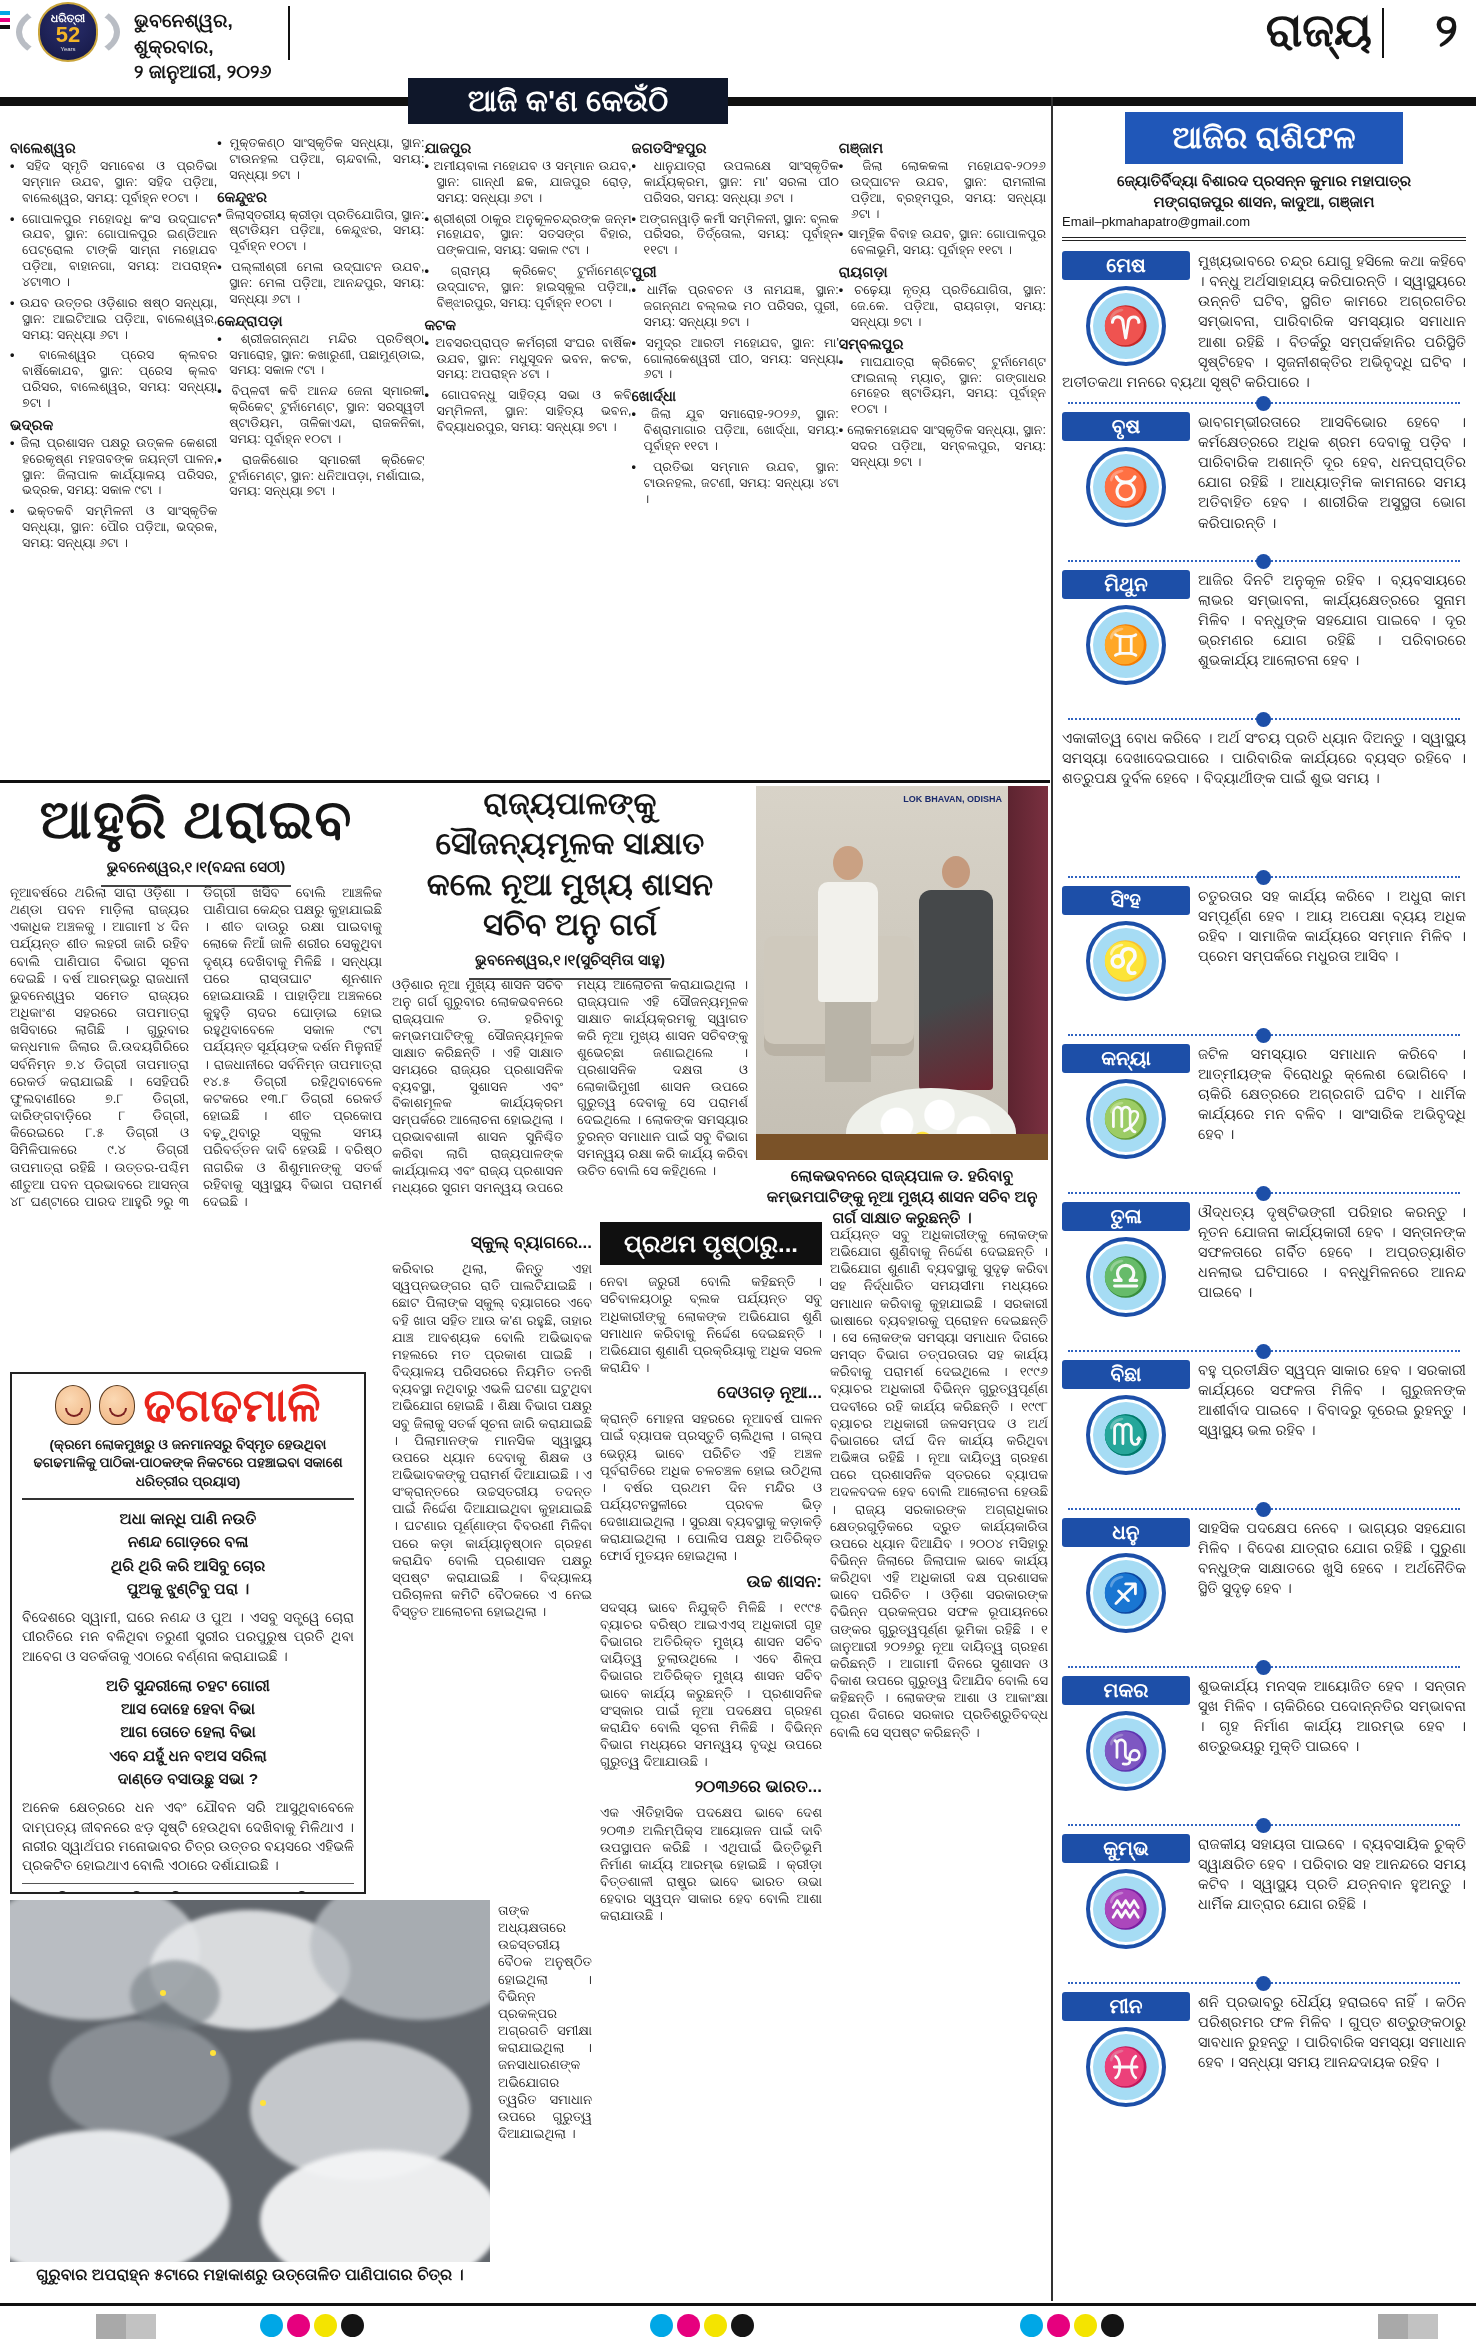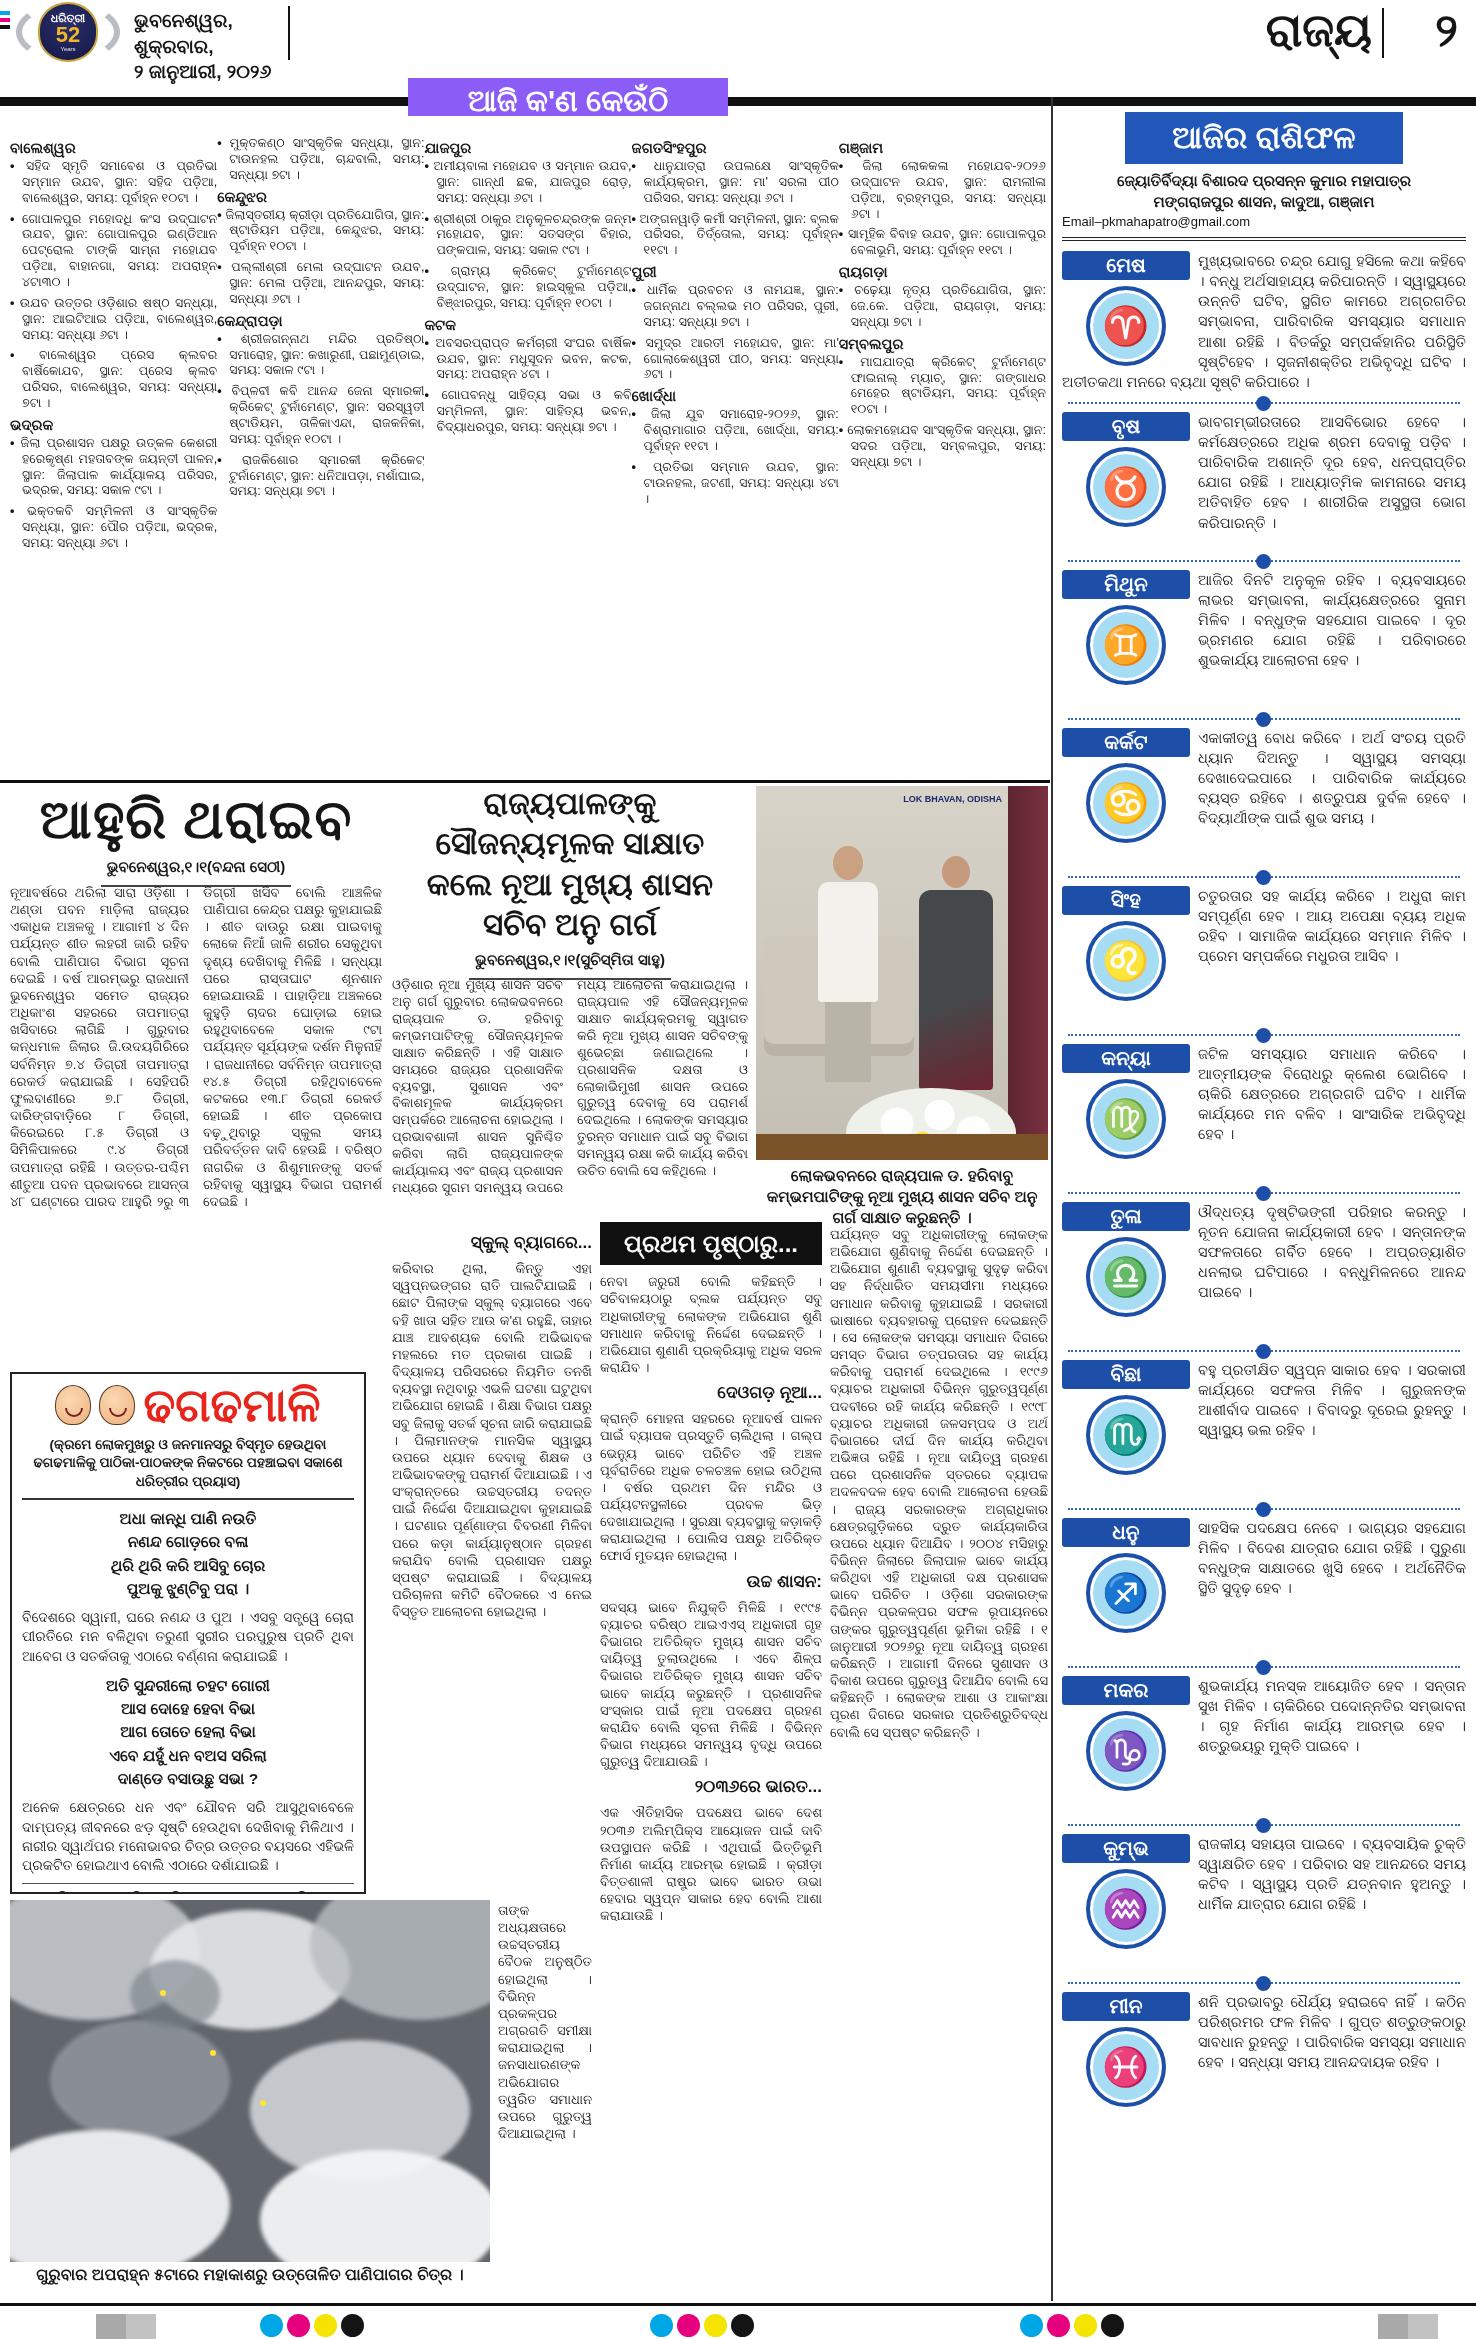--- a/index.html
+++ b/index.html
@@ -18,21 +18,21 @@
   .logo-years{color:#f2b428;font-size:22px;font-weight:bold;line-height:1;}
   .logo-years-label{color:#e8e8e8;font-size:6px;line-height:1;}
   .date-block{left:134px;top:8px;width:150px;font-size:19px;font-weight:bold;line-height:1.35;}
   .mh-div{width:2px;background:#111;}
   .section-title{right:104px;top:0px;font-size:46px;font-weight:bold;line-height:60px;}
   .page-num{right:18px;top:0px;font-size:46px;font-weight:bold;line-height:60px;}
   
   .reg-strip span{display:block;width:10px;height:4px;margin:3px 0;}
   
   .top-bar{left:0;top:97px;width:1476px;height:9px;background:#101010;}
-  .listing-banner{left:408px;top:78px;width:320px;height:38px;background:#8b5cf6;color:#fff;
+  .listing-banner{left:408px;top:78px;width:320px;height:46px;background:#0f172a;color:#fff;
                   font-size:30px;font-weight:bold;text-align:center;line-height:46px;}
   .listing-cols{left:10px;top:136px;width:1036px;height:640px;display:flex;overflow:hidden;}
   .l-col{flex:1 1 0;overflow:hidden;}
   .l-head{font-weight:bold;font-size:14.5px;margin:4px 0 2px 0;}
   .l-item{font-size:12.6px;line-height:1.26;margin:0 0 5px 12px;text-indent:-12px;text-align:justify;}
   .l-item:before{content:"\2022\00a0";font-weight:bold;}
   .listing-rule{left:0;top:780px;width:1050px;height:3px;background:#101010;}
   
   .main-div{left:1051px;top:97px;width:2px;height:2204px;background:#333;}
   .bottom-rule{left:0;top:2303px;width:1476px;height:3px;background:#101010;}
@@ -331,26 +331,20 @@
             <div class="z-icon">
               <span>♊</span>
             </div>
           </div>
           <div class="z-text">ଆଜିର ଦିନଟି ଅନୁକୂଳ ରହିବ । ବ୍ୟବସାୟରେ ଲାଭର ସମ୍ଭାବନା, କାର୍ଯ୍ୟକ୍ଷେତ୍ରରେ ସୁନାମ ମିଳିବ । ବନ୍ଧୁଙ୍କ ସହଯୋଗ ପାଇବେ । ଦୂର ଭ୍ରମଣର ଯୋଗ ରହିଛି । ପରିବାରରେ ଶୁଭକାର୍ଯ୍ୟ ଆଲୋଚନା ହେବ ।</div>
         </div>
         <div class="z-sep">
           <span class="z-dot"></span>
         </div>
         <div class="z-entry">
-          <div class="z-left">
-            <div class="z-label">କର୍କଟ</div>
-            <div class="z-icon">
-              <span>♋</span>
-            </div>
-          </div>
           <div class="z-text">ଏକାକୀତ୍ୱ ବୋଧ କରିବେ । ଅର୍ଥ ସଂଚୟ ପ୍ରତି ଧ୍ୟାନ ଦିଅନ୍ତୁ । ସ୍ୱାସ୍ଥ୍ୟ ସମସ୍ୟା ଦେଖାଦେଇପାରେ । ପାରିବାରିକ କାର୍ଯ୍ୟରେ ବ୍ୟସ୍ତ ରହିବେ । ଶତ୍ରୁପକ୍ଷ ଦୁର୍ବଳ ହେବେ । ବିଦ୍ୟାର୍ଥୀଙ୍କ ପାଇଁ ଶୁଭ ସମୟ ।</div>
         </div>
         <div class="z-sep">
           <span class="z-dot"></span>
         </div>
         <div class="z-entry">
           <div class="z-left">
             <div class="z-label">ସିଂହ</div>
             <div class="z-icon">
               <span>♌</span>

